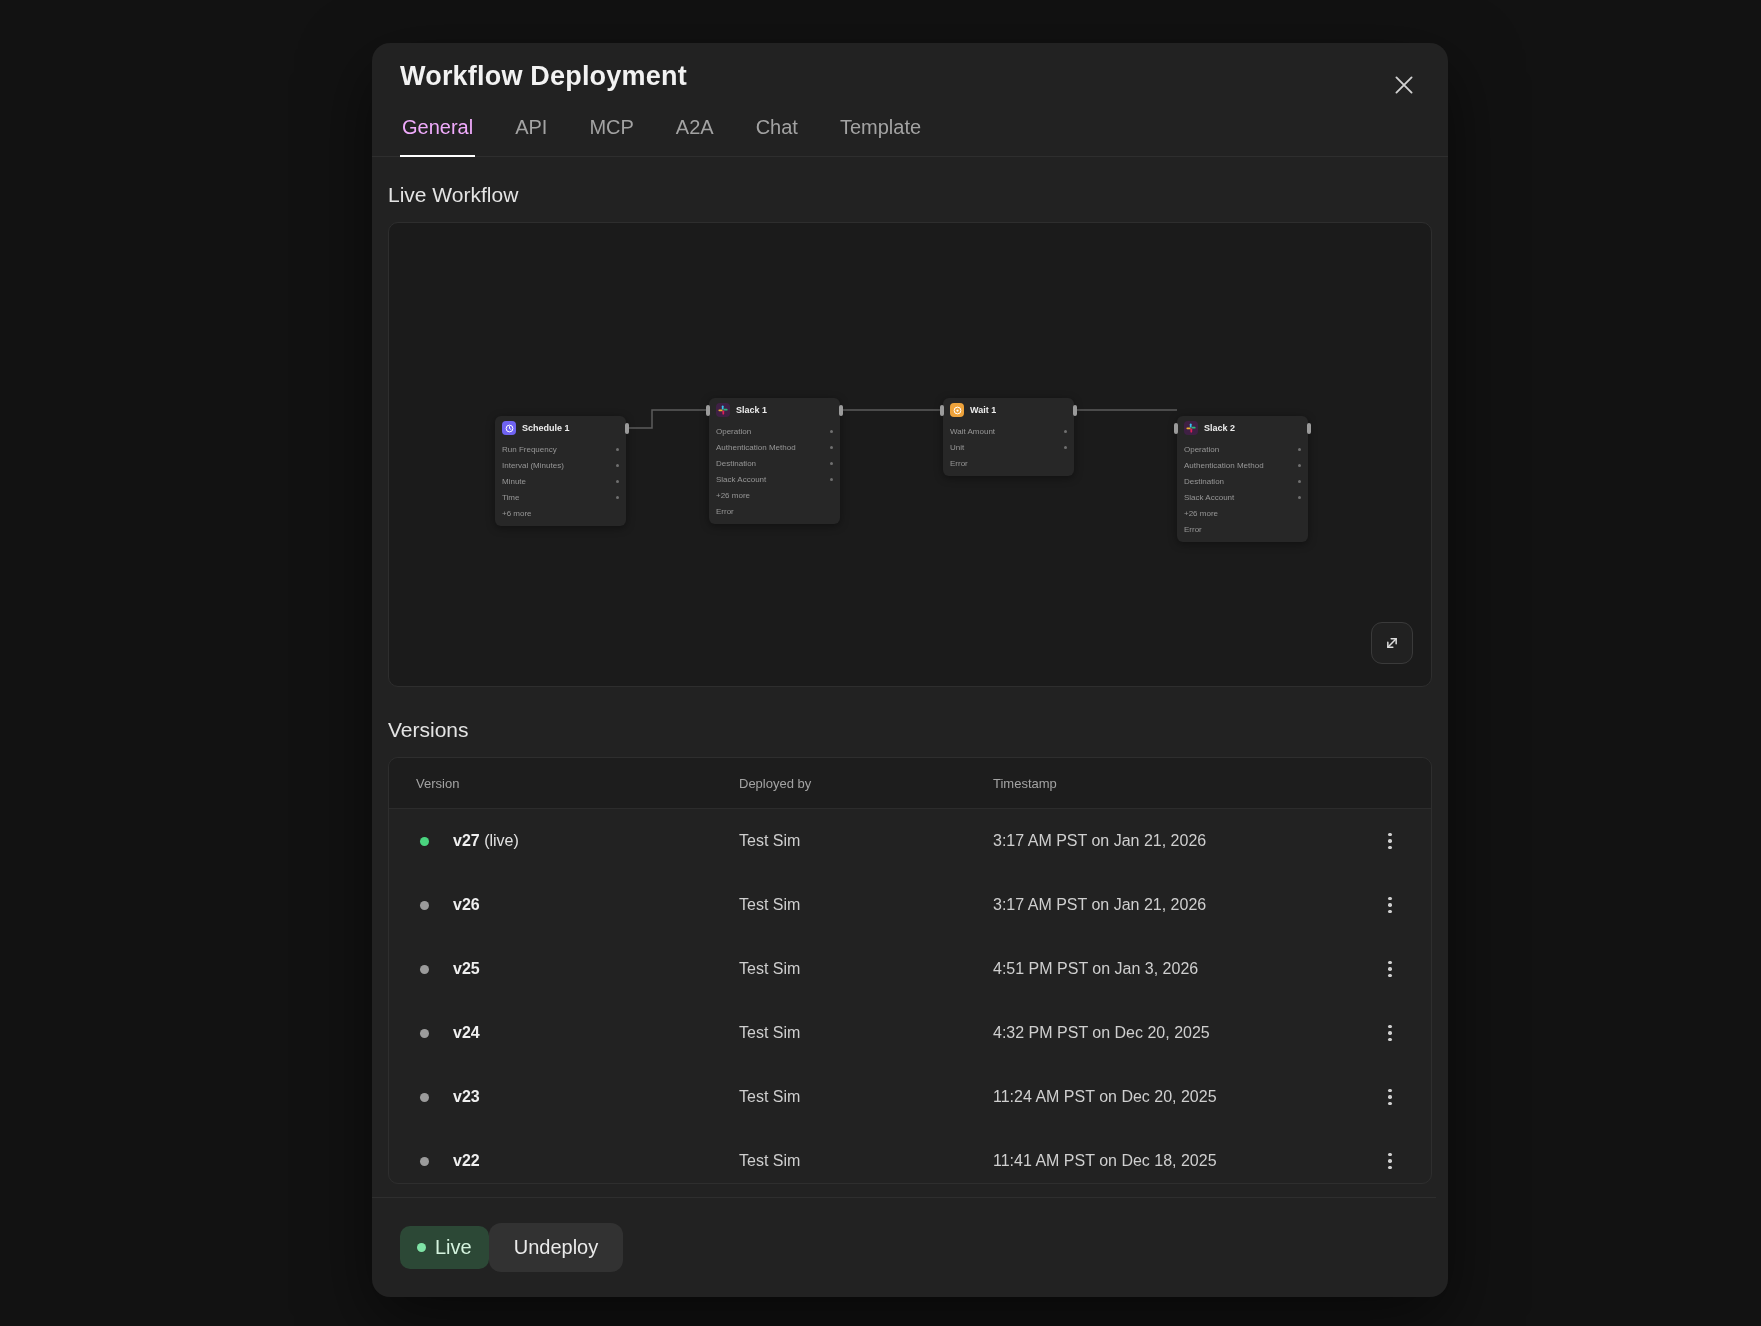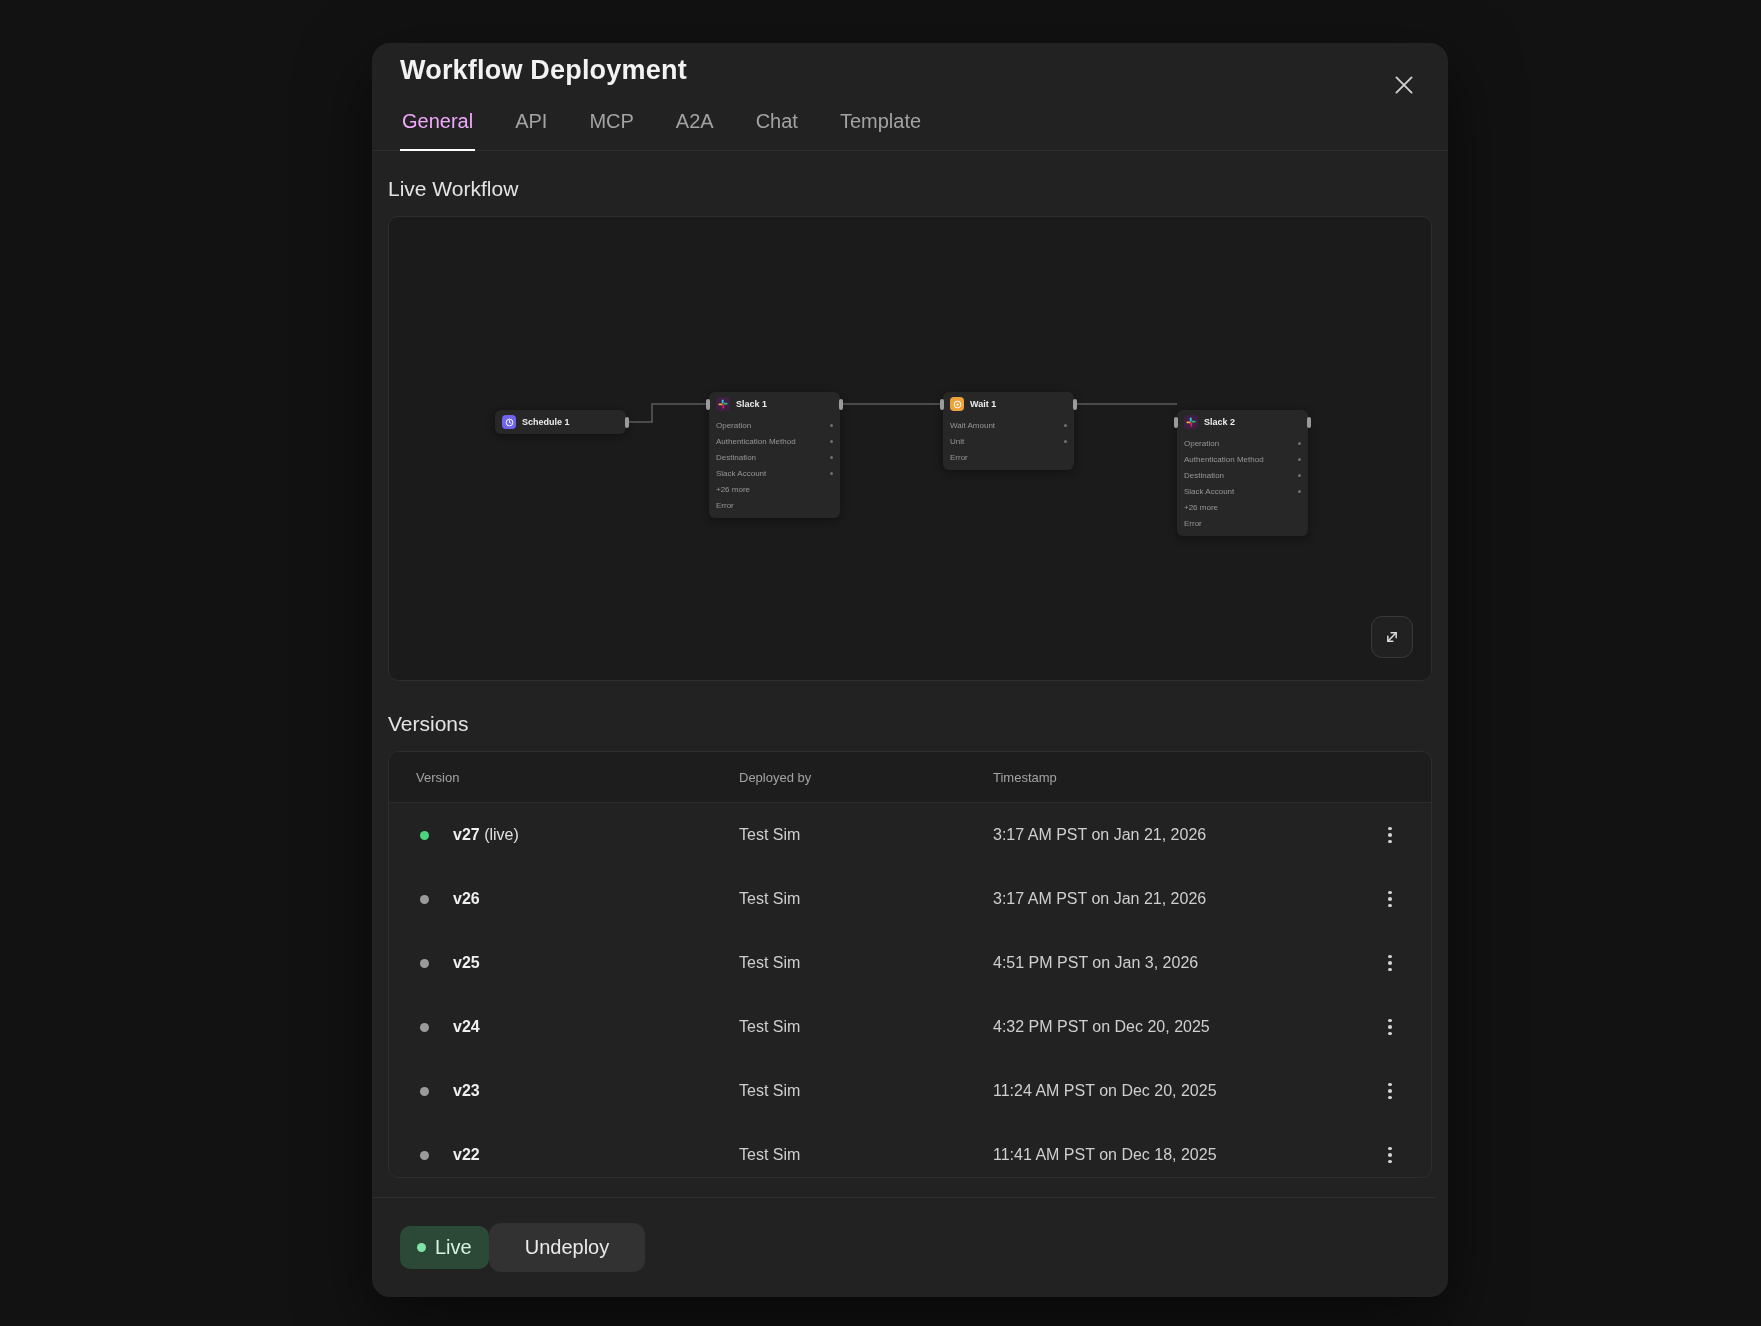--- a/index.html
+++ b/index.html
@@ -8,21 +8,21 @@
     background:var(--page-bg,#121212);
     font-family:"Liberation Sans",sans-serif;
     position:relative;overflow:hidden;color:#ddd;
   }
   .modal{
     position:absolute;left:372px;top:43px;width:1076px;height:1254px;
     background:var(--modal-bg,#222);border-radius:18px;
     box-shadow:0 24px 70px rgba(0,0,0,.55);
   }
   
-  .modal-header{padding:12px 30px 0 28px;position:relative}
+  .modal-header{padding:18px 30px 0 28px;position:relative}
   .title{font-size:27px;font-weight:600;color:#f2f2f2;letter-spacing:.2px}
   .close-btn{
     position:absolute;top:26px;right:28px;width:32px;height:32px;
     background:none;border:none;cursor:pointer;display:flex;align-items:center;justify-content:center;
   }
   
   .tab-bar{display:flex;gap:38px;padding:0 28px;margin-top:18px;border-bottom:1px solid var(--border,#2e2e2e)}
   .tab{font-size:20px;color:#a3a3a3;padding:6px 2px 16px;cursor:pointer}
   .tab.active{color:#f0abfc;border-bottom:2px solid var(--tab-active-underline,#fff);margin-bottom:-1px}
   
@@ -83,21 +83,21 @@
     border-top:1px solid var(--border,#2e2e2e);
     display:flex;align-items:center;justify-content:flex-start;padding:0 28px;
   }
   .live-badge{
     display:flex;align-items:center;gap:9px;
     background:var(--live-badge-bg,#2c4836);color:var(--live-badge-text,#d4f3de);
     font-size:20px;padding:10px 17px;border-radius:10px;
   }
   .live-dot{width:9px;height:9px;border-radius:50%;background:var(--live-dot,#7fe3a6)}
   .undeploy{
-    background:#323232;color:#eaeaea;font-size:20px;padding:13px 36px;
+    background:#323232;color:#eaeaea;font-size:20px;padding:13px 25px;
     border-radius:12px;border:none;cursor:pointer;font-family:inherit;
   }
 </style>
 </head>
 <body>
 
 <div class="modal">
 
   <div class="modal-header">
     <div class="title">Workflow Deployment</div>
@@ -131,20 +131,41 @@
       <div class="node" style="left: 106px; top: 193px;">
           <div class="node-header">
             <span class="node-icon" style="background: rgb(111, 99, 242);">
               <svg width="9" height="9" viewBox="0 0 24 24">
                 <circle cx="12" cy="12" r="9" fill="none" stroke="#fff" stroke-width="2.6"></circle>
                 <path d="M12 7v5l3.5 2" fill="none" stroke="#fff" stroke-width="2.6" stroke-linecap="round"></path>
               </svg>
             </span>
             <span class="node-title">Schedule 1</span>
           </div>
+          <div class="node-body">
+            <div class="node-field">
+              <span>Run Frequency</span>
+              <span class="port"></span>
+            </div>
+            <div class="node-field">
+              <span>Interval (Minutes)</span>
+              <span class="port"></span>
+            </div>
+            <div class="node-field">
+              <span>Minute</span>
+              <span class="port"></span>
+            </div>
+            <div class="node-field">
+              <span>Time</span>
+              <span class="port"></span>
+            </div>
+            <div class="node-field">
+              <span>+6 more</span>
+            </div>
+          </div>
           <span class="handle right" style="top: 7px;"></span>
         </div>
         <div class="node" style="left: 320px; top: 175px;">
           <div class="node-header">
             <span class="node-icon" style="background: rgb(63, 32, 68);">
               <svg width="10" height="10" viewBox="0 0 24 24">
                 <rect x="9.2" y="1" width="4.2" height="10" rx="2.1" fill="#36C5F0"></rect>
                 <rect x="13" y="9.2" width="10" height="4.2" rx="2.1" fill="#2EB67D"></rect>
                 <rect x="10.6" y="13" width="4.2" height="10" rx="2.1" fill="#E01E5A"></rect>
                 <rect x="1" y="10.6" width="10" height="4.2" rx="2.1" fill="#ECB22E"></rect>

